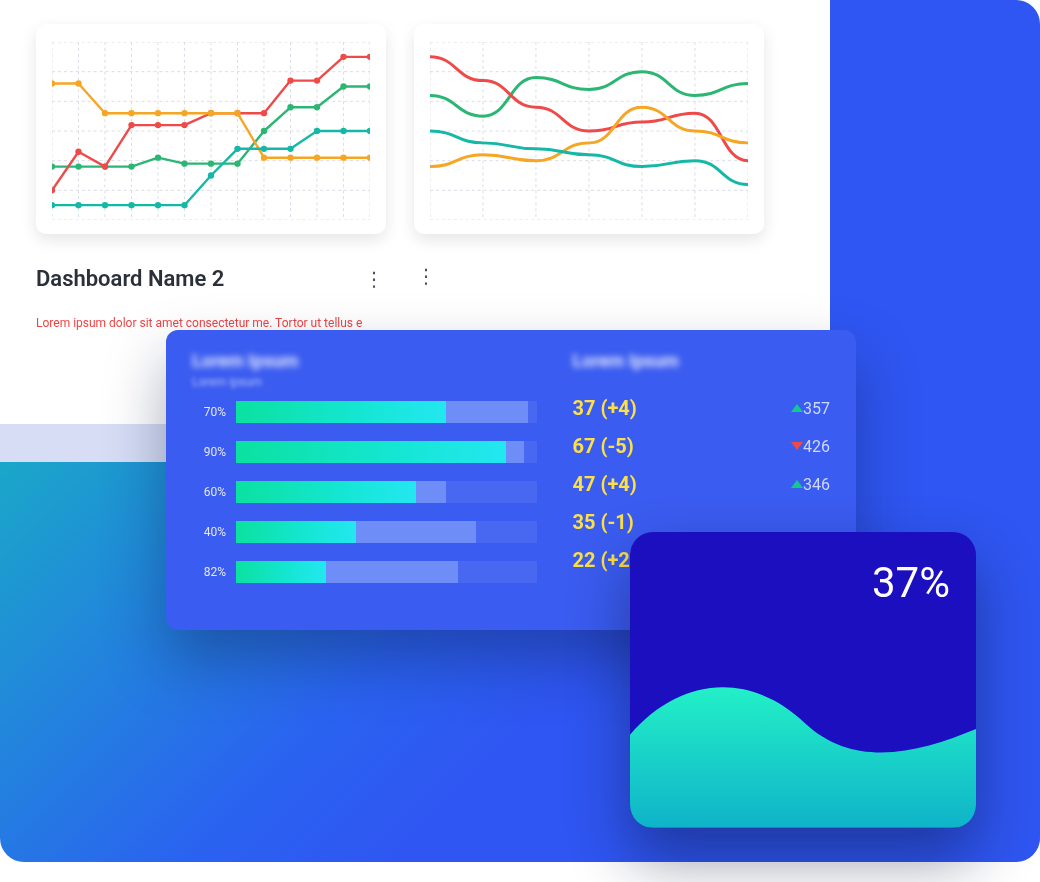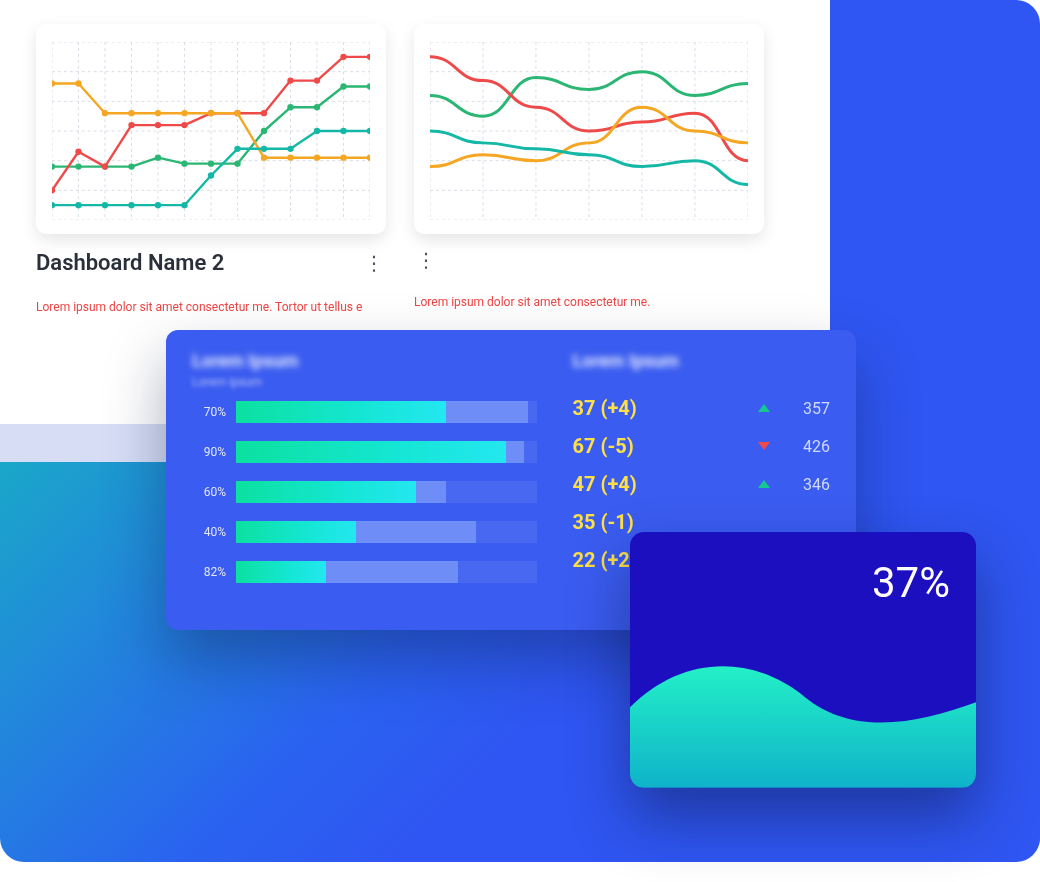--- a/index.html
+++ b/index.html
@@ -30,21 +30,21 @@
     background: #fff; border-top-left-radius: 8px; padding: 24px 24px 0 36px;
   }
   .cards { display: flex; gap: 28px; }
   .card { width: 350px; }
   .thumb {
     width: 350px; height: 210px; background: #fff; border-radius: 10px;
     box-shadow: 0 6px 16px rgba(0,0,0,.10);
     padding: 18px 16px 14px 16px;
   }
   .thumb svg { display: block; width: 100%; height: 100%; }
-  .card-head { display: flex; align-items: center; justify-content: space-between; margin-top: 16px; }
+  .card-head { display: flex; align-items: center; justify-content: space-between; margin-top: 32px; }
   .card-title { font-size: 22px; font-weight: 600; color: #2a2f3a; }
   .more { width: 24px; text-align: center; color: #4a5060; font-size: 20px; line-height: 1; cursor: pointer; letter-spacing: 0; }
   .card-desc { margin-top: 23px; color: #ef4444; font-size: 12px; line-height: 1.5; max-height: 44px; overflow: hidden; }
 
   
   .blue-panel {
     position: absolute; left: 166px; top: 330px; width: 690px; height: 300px;
     background: #3a5cf0; border-radius: 12px;
     box-shadow: 0 30px 60px rgba(12,20,60,.35);
     padding: 20px 26px 20px 26px; display: flex; color: #fff;
@@ -57,30 +57,30 @@
   .bar-label { width: 44px; font-size: 12px; color: rgba(255,255,255,.85); text-align: right; padding-right: 10px; }
   .bar-track { position: relative; flex: 1; height: 22px; background: rgba(255,255,255,.08); }
   .bar-back { position: absolute; left: 0; top: 0; height: 100%; background: #6e8df6; }
   .bar-fill { position: absolute; left: 0; top: 0; height: 100%; background: linear-gradient(90deg, #0be1a0 0%, #15e6d4 60%, #23e7f0 100%); }
 
   .bp-right { width: 46%; padding-left: 36px; }
   .bp-right .bp-head-t { filter: blur(3px); }
   .stats { margin-top: 18px; }
   .stat-row { display: flex; align-items: center; justify-content: space-between; height: 38px; }
   .stat-main { font-size: 20px; font-weight: 700; color: #fde047; }
-  .stat-right { display: flex; align-items: center; min-width: 72px; justify-content: space-between; }
+  .stat-right { display: flex; align-items: center; min-width: 72px; justify-content: flex-end; }
   .stat-val { font-size: 16px; color: #cfd8ff; }
   .tri { width: 0; height: 0; border-left: 6px solid transparent; border-right: 6px solid transparent; }
   .tri.up { border-bottom: 8px solid #14c98f; }
   .tri.down { border-top: 8px solid #ef4a4a; }
 
   
   .wave-card {
-    position: absolute; left: 630px; top: 532px; width: 346px; height: 256px;
-    background: #1c0fbf; border-radius: 14px; overflow: hidden;
+    position: absolute; left: 630px; top: 532px; width: 346px; height: 296px;
+    background: #1c0fbf; border-radius: 23px; overflow: hidden;
     box-shadow: 0 30px 60px rgba(12,20,60,.45);
   }
   .wave-card .big {
     position: absolute; right: 26px; top: 26px; color: #fff; font-size: 42px; font-weight: 400;
   }
   .wave-card svg.wave { position: absolute; left: 0; bottom: 0; width: 100%; height: 55%; }
 </style>
 </head>
 <body>
 
@@ -208,21 +208,20 @@
               <path d="M0,54.000000000000014 C 26.666666666666664,54.000000000000014 26.666666666666664,75 53.33333333333333,75 C 80,75 80,36 106.66666666666666,36 C 133.33333333333331,36 133.33333333333331,48 160,48 C 186.66666666666666,48 186.66666666666666,30 213.33333333333331,30 C 240,30 240,54.000000000000014 266.6666666666667,54.000000000000014 C 293.33333333333337,54.000000000000014 293.33333333333337,42 320,42" fill="none" stroke="#2bb673" stroke-width="3" stroke-linejoin="round" stroke-linecap="round"></path>
               <path d="M0,15 C 26.666666666666664,15 26.666666666666664,39 53.33333333333333,39 C 80,39 80,66 106.66666666666666,66 C 133.33333333333331,66 133.33333333333331,90 160,90 C 186.66666666666666,90 186.66666666666666,80.99999999999999 213.33333333333331,80.99999999999999 C 240,80.99999999999999 240,72 266.6666666666667,72 C 293.33333333333337,72 293.33333333333337,120 320,120" fill="none" stroke="#ef4a4a" stroke-width="3" stroke-linejoin="round" stroke-linecap="round"></path>
               <path d="M0,126 C 26.666666666666664,126 26.666666666666664,114 53.33333333333333,114 C 80,114 80,120 106.66666666666666,120 C 133.33333333333331,120 133.33333333333331,102 160,102 C 186.66666666666666,102 186.66666666666666,66 213.33333333333331,66 C 240,66 240,90 266.6666666666667,90 C 293.33333333333337,90 293.33333333333337,102 320,102" fill="none" stroke="#f5a623" stroke-width="3" stroke-linejoin="round" stroke-linecap="round"></path>
               <path d="M0,90 C 26.666666666666664,90 26.666666666666664,102 53.33333333333333,102 C 80,102 80,108 106.66666666666666,108 C 133.33333333333331,108 133.33333333333331,114 160,114 C 186.66666666666666,114 186.66666666666666,126 213.33333333333331,126 C 240,126 240,120 266.6666666666667,120 C 293.33333333333337,120 293.33333333333337,144 320,144" fill="none" stroke="#15b8a6" stroke-width="3" stroke-linejoin="round" stroke-linecap="round"></path>
             </g>
         </svg>
       </div>
       <div class="card-head">
         <div class="more">⋮</div>
       </div>
-      <div class="card-desc">Lorem ipsum dolor sit amet consectetur me.</div>
     </div>
 
   </div>
 </div>
 
 <div class="blue-panel">
   <div class="bp-left">
     <div class="bp-head-t">Lorem Ipsum</div>
     <div class="bp-head-s">Lorem ipsum</div>
     <div class="bars" id="bars-container">

